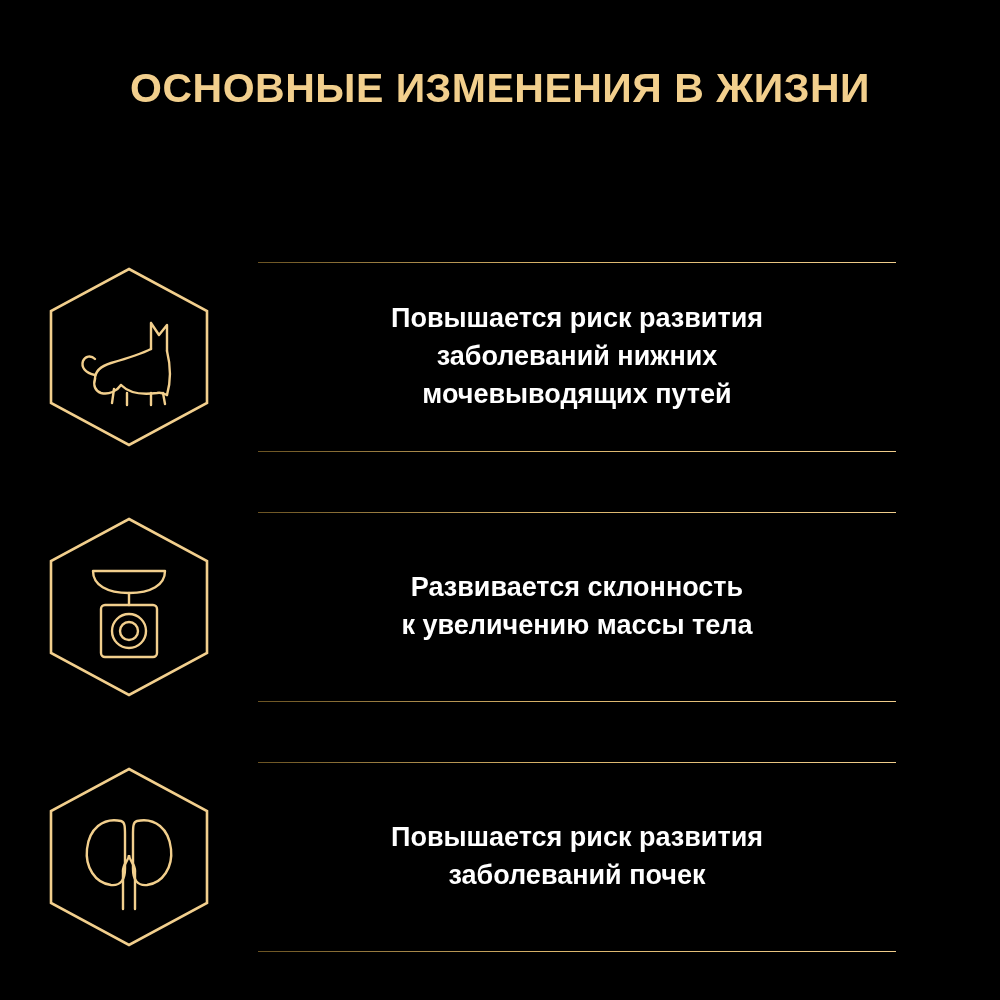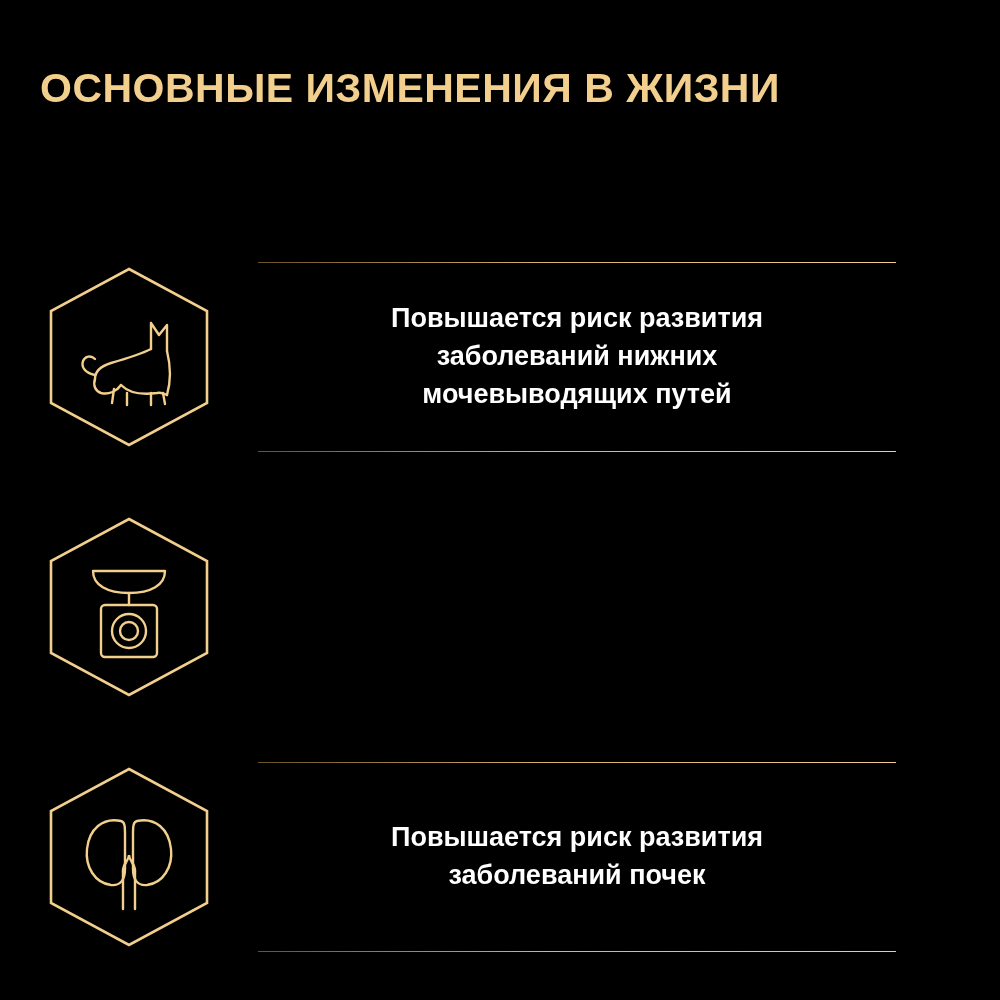--- a/index.html
+++ b/index.html
@@ -20,20 +20,21 @@
     background: #000000;
     box-sizing: border-box;
   }
 
   
   .title-block {
     position: absolute;
     top: 62px;
     left: 0;
     width: 1000px;
+    text-align: center;
     padding: 0 40px;
     box-sizing: border-box;
   }
   .title-line {
     color: #f2cf8d;
     font-size: 41px;
     font-weight: bold;
     letter-spacing: 0.5px;
     line-height: 1.28;
     white-space: nowrap;
@@ -144,20 +145,26 @@
 
             <path d="M54 58 L126 58 C126 72 112 80 90 80 C68 80 54 72 54 58 Z" stroke="#f2cf8d" stroke-width="2.4" fill="none" stroke-linejoin="round"></path>
             <path d="M90 80 L90 92" stroke="#f2cf8d" stroke-width="2.4" stroke-linecap="round"></path>
 
             <rect x="62" y="92" width="56" height="52" rx="4" stroke="#f2cf8d" stroke-width="2.4" fill="none"></rect>
             <circle cx="90" cy="118" r="17" stroke="#f2cf8d" stroke-width="2.4" fill="none"></circle>
             <circle cx="90" cy="118" r="9" stroke="#f2cf8d" stroke-width="2.4" fill="none"></circle>
           </svg>
         </div>
       </div>
+      <div class="text-cell">
+        <div class="rule top"></div>
+        <div class="row-text">Развивается склонность
+к увеличению массы тела</div>
+        <div class="rule bottom"></div>
+      </div>
     </div>
 
     <div class="row">
       <div class="icon-cell">
         <div class="hex-wrap">
           <svg width="180" height="188" viewBox="0 0 180 188" fill="none">
             <polygon points="90,6 168,48 168,140 90,182 12,140 12,48" stroke="#f2cf8d" stroke-width="2.6" fill="none"></polygon>
 
             <path d="M82 58 C64 54 50 66 48 86 C46 104 56 120 72 122 C82 123 86 116 86 106 L86 72 C86 64 86 59 82 58 Z" stroke="#f2cf8d" stroke-width="2.4" fill="none" stroke-linejoin="round"></path>
 

